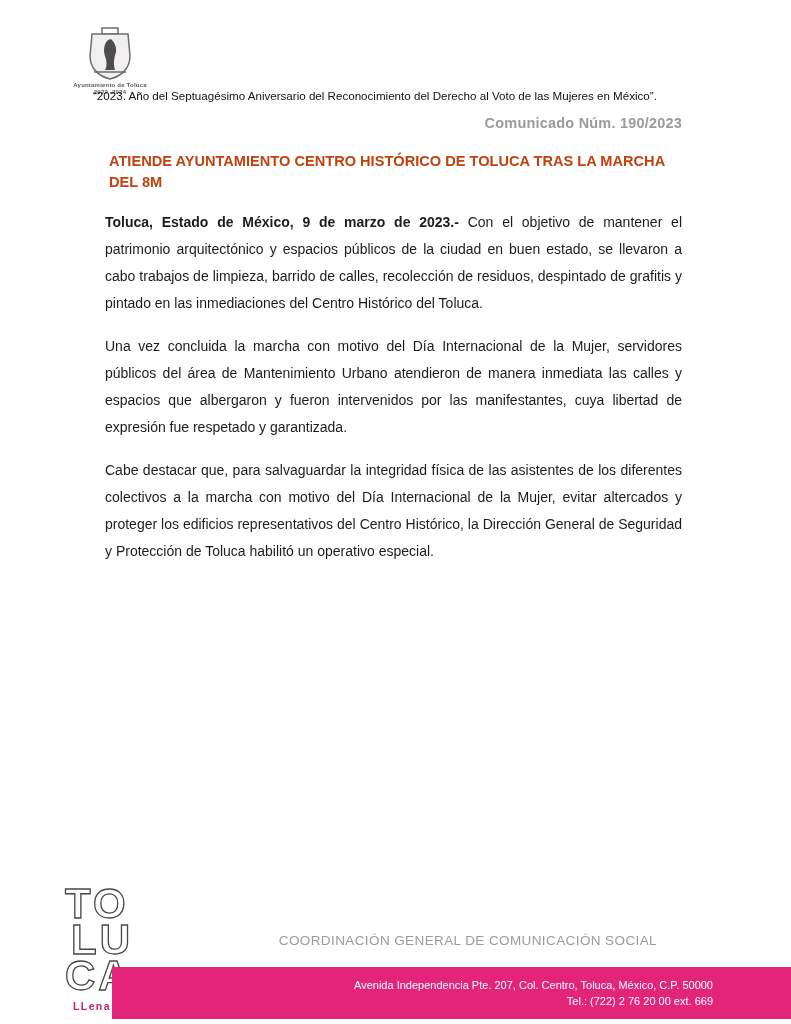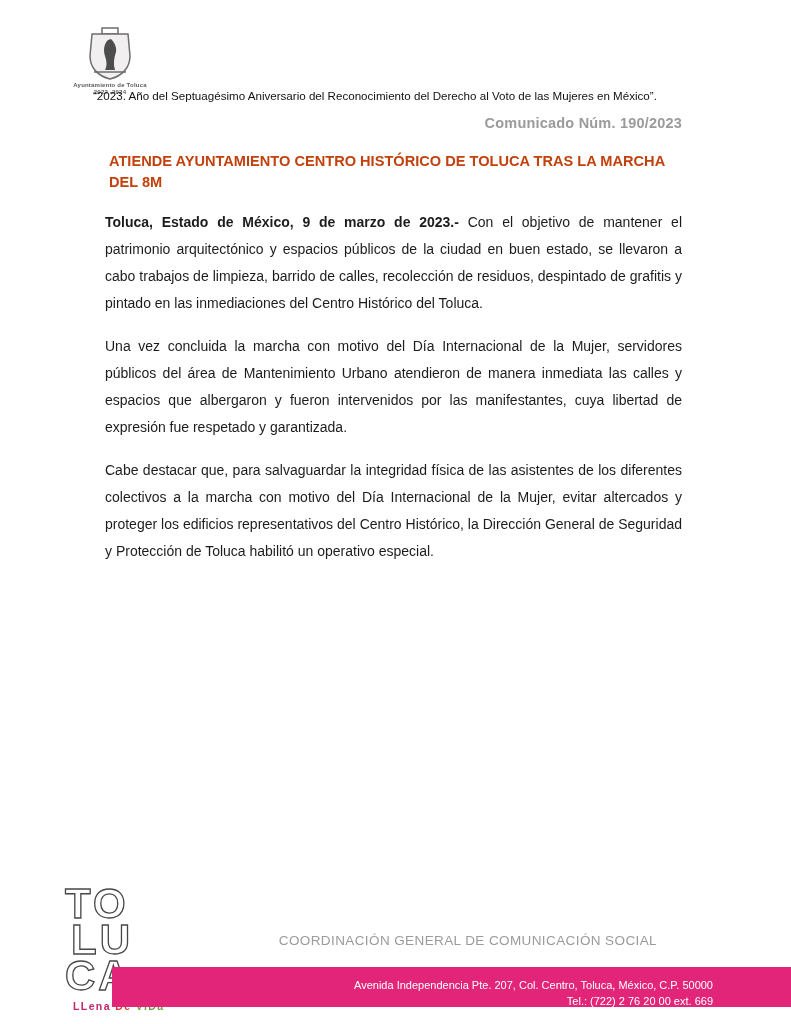--- a/index.html
+++ b/index.html
@@ -51,21 +51,21 @@
     font-size:10.5px;font-weight:bold;letter-spacing:1.4px;white-space:nowrap;
   }
   .tg-pink{color:#c2256e;}
   .tg-red{color:#d93a35;}
   .tg-green{color:#69a23f;}
   .department{
     position:absolute;right:134px;top:933px;
     font-size:13.5px;color:#9b9b9b;letter-spacing:.4px;margin-left:12px;
   }
   .footer-bar{
-    position:absolute;left:112px;right:0;top:967px;height:40px;
+    position:absolute;left:112px;right:0;top:967px;height:52px;
     background:#e32579;
     color:#ffffff;text-align:right;
     padding:10px 78px 0 0;box-sizing:border-box;
     font-size:11px;line-height:16px;
   }
 </style>
 </head>
 <body>
 
 <div class="page">

